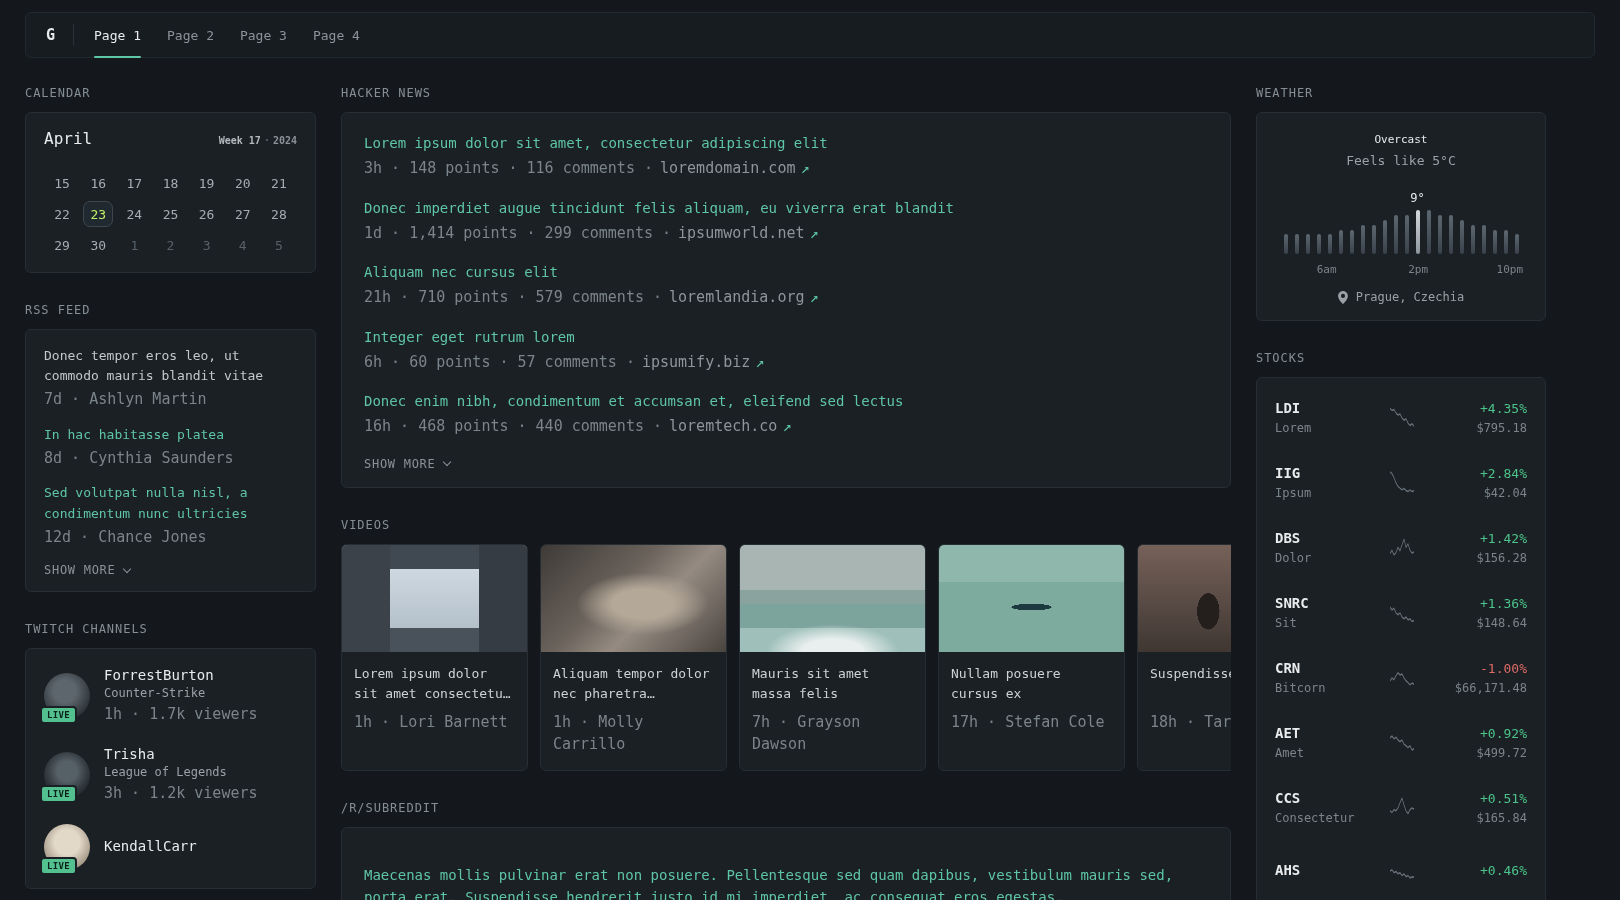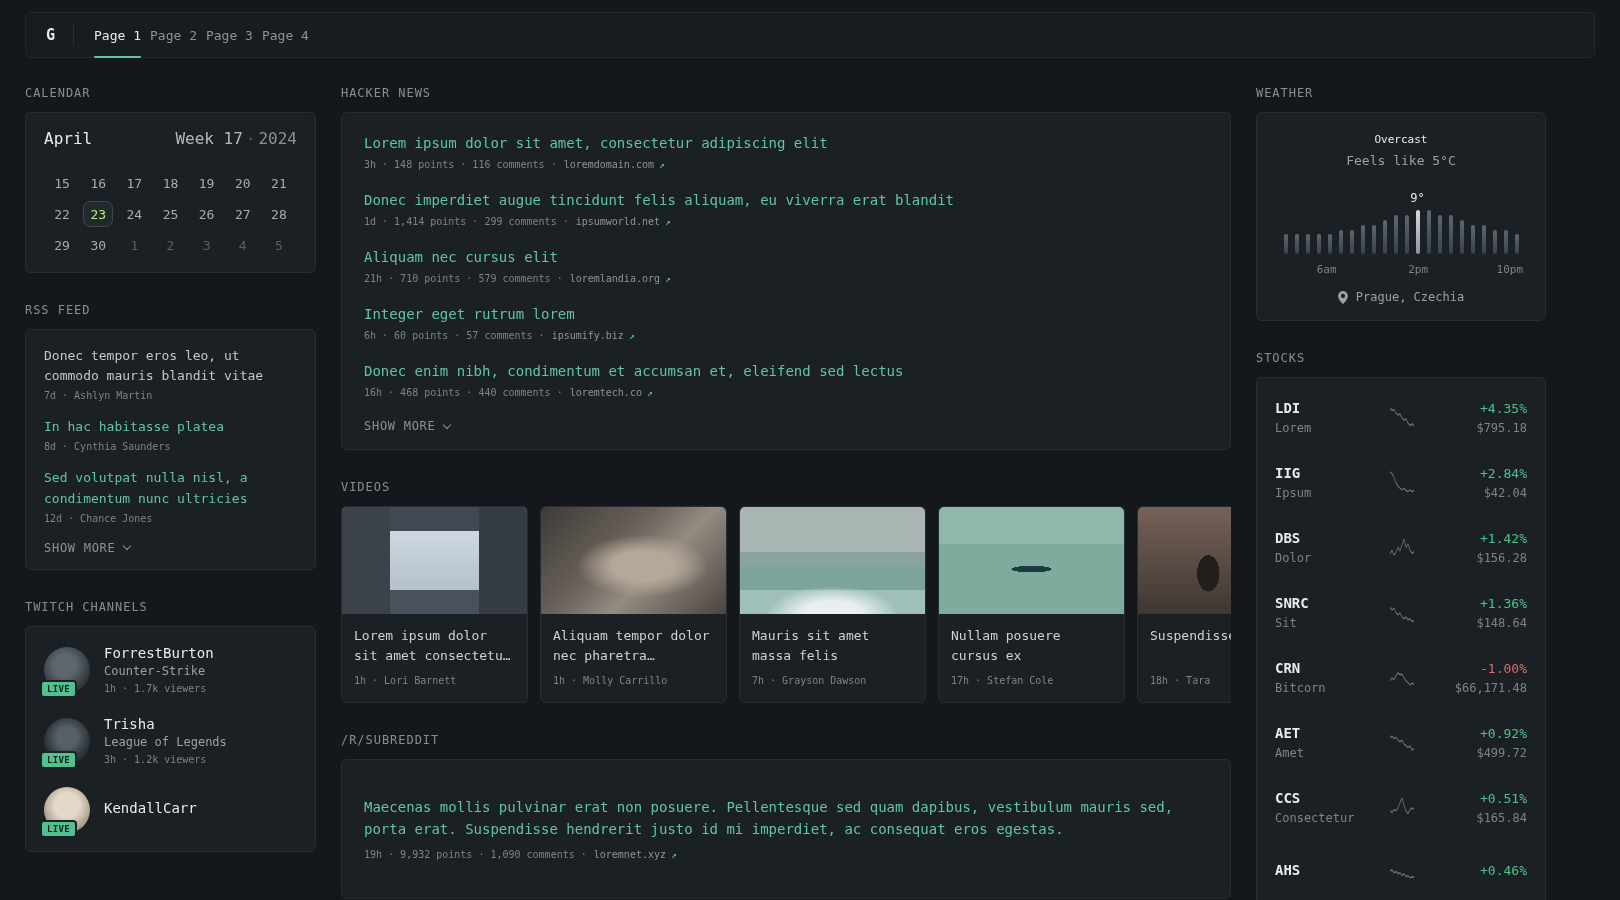--- a/index.html
+++ b/index.html
@@ -27,42 +27,42 @@
   a{cursor:pointer;}
   button{cursor:pointer;}
 
   
   .topbar{
     display:flex;align-items:stretch;height:46px;margin:12px 25px 0;
     background:#171c20;border:1px solid #22292e;border-radius:6px;padding:0 16px;
   }
   .logo{display:flex;align-items:center;font-weight:bold;color:var(--bright);font-size:15px;padding:0 8px 0 4px;}
   .nav-sep{width:1px;align-self:center;height:22px;background:#2a3136;margin:0 20px 0 10px;}
-  .tabs{display:flex;gap:9px;align-items:stretch;}
+  .tabs{display:flex;gap:26px;align-items:stretch;}
   .tab{position:relative;display:flex;align-items:center;background:none;border:none;color:var(--muted);font:inherit;font-size:13px;padding:0;}
   .tab.active{color:var(--bright);}
   .tab.active::after{content:"";position:absolute;left:0;right:0;bottom:-1px;height:2px;background:var(--accent);border-radius:1px;}
 
   
   .main{display:grid;grid-template-columns:291px 890px 290px;gap:25px;padding:28px 25px 0;align-items:start;}
   .col{display:flex;flex-direction:column;gap:30px;min-width:0;}
   .widget-title{margin:0 0 12px;font-size:12px;font-weight:normal;letter-spacing:.08em;color:#858e94;}
   .card{background:var(--card);border:1px solid var(--border);border-radius:6px;}
-  .meta{color:var(--meta);font-size:10px;line-height:1.5;}
+  .meta{color:var(--meta);font-size:15px;line-height:1.5;}
   .domain{color:#8d959b;text-decoration:none;margin-left:7px;}
   .arrow::before{content:"\2197";}
   .arrow{color:var(--accent);margin-left:5px;}
   .show-more{display:inline-flex;align-items:center;background:none;border:none;color:#8a9298;font:inherit;font-size:12px;letter-spacing:.06em;padding:0;}
   .caret{display:inline-block;width:6px;height:6px;border-right:1.5px solid currentColor;border-bottom:1.5px solid currentColor;transform:rotate(45deg);margin-left:8px;margin-bottom:3px;}
 
   
   .cal-card{padding:16px 18px 14px;}
   .cal-head{display:flex;justify-content:space-between;align-items:baseline;margin-bottom:14px;}
   .cal-month{font-size:16px;color:var(--bright);}
-  .cal-meta{font-size:16px;}
+  .cal-meta{font-size:10px;font-weight:bold;}
   .cal-week{color:#b3b9bd;}
   .cal-dot{color:var(--faint);margin:0 3px;}
   .cal-year{color:var(--muted);}
   .cal-dow{display:grid;grid-template-columns:repeat(7,1fr);margin-bottom:8px;}
   .dow{text-align:center;font-size:10px;color:#59626a;}
   .cal-grid{display:grid;grid-template-columns:repeat(7,1fr);row-gap:5px;}
   .cal-cell{display:flex;justify-content:center;}
   .cal-cell-inner{display:flex;align-items:center;justify-content:center;min-width:30px;height:26px;font-size:13px;color:#a6acb1;border:1px solid transparent;border-radius:7px;}
   .cal-cell.muted .cal-cell-inner{color:#586168;}
   .cal-cell.selected .cal-cell-inner{border-color:#3f474e;background:#212930;color:#bef264;}

